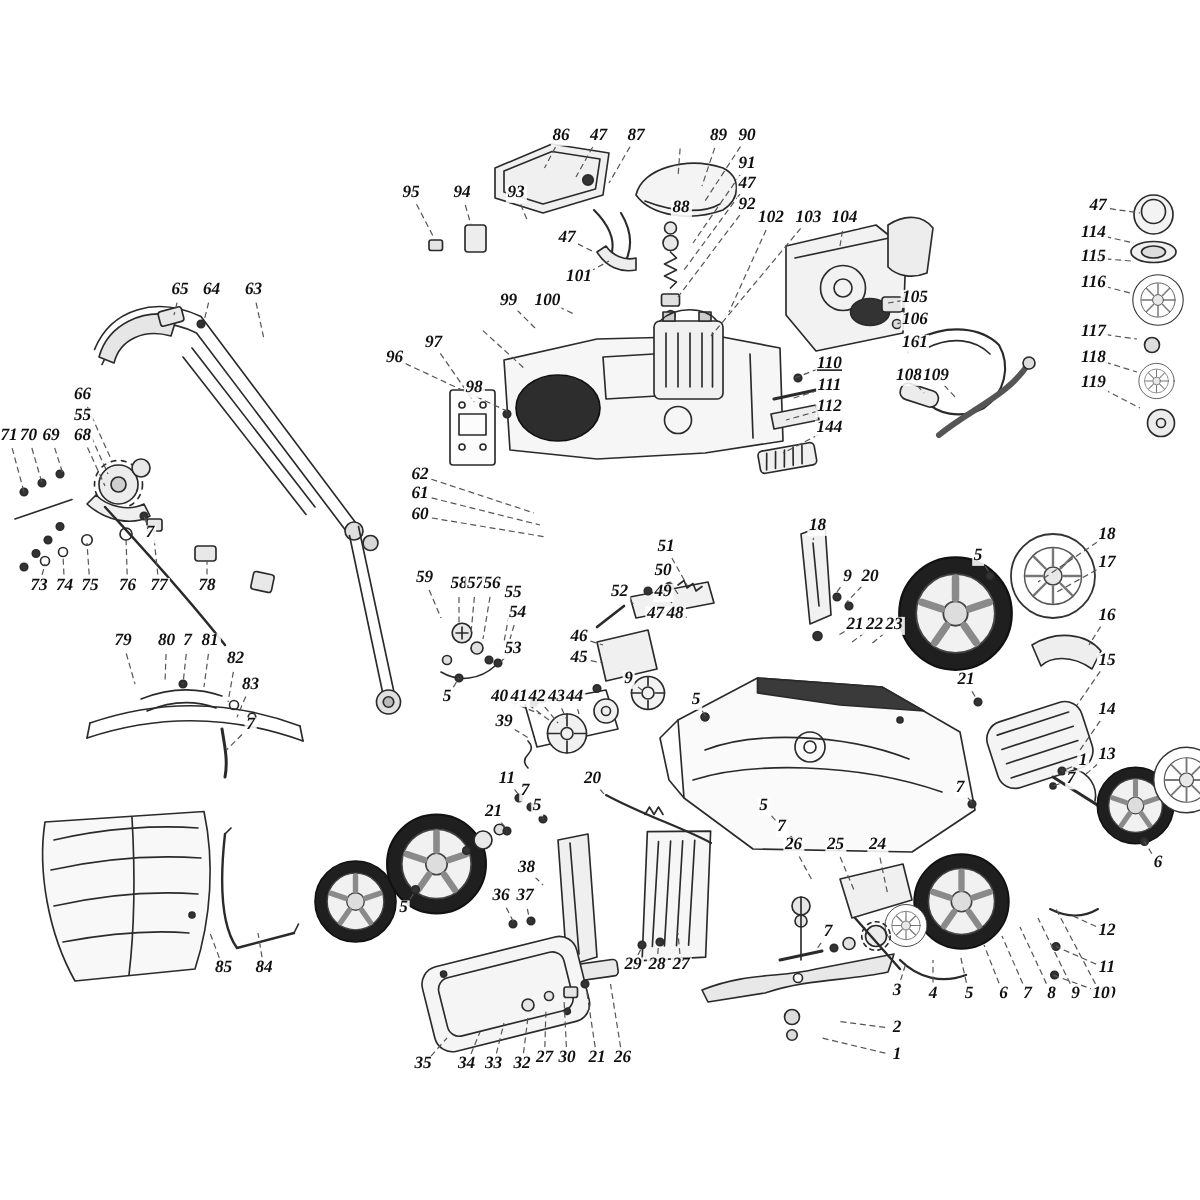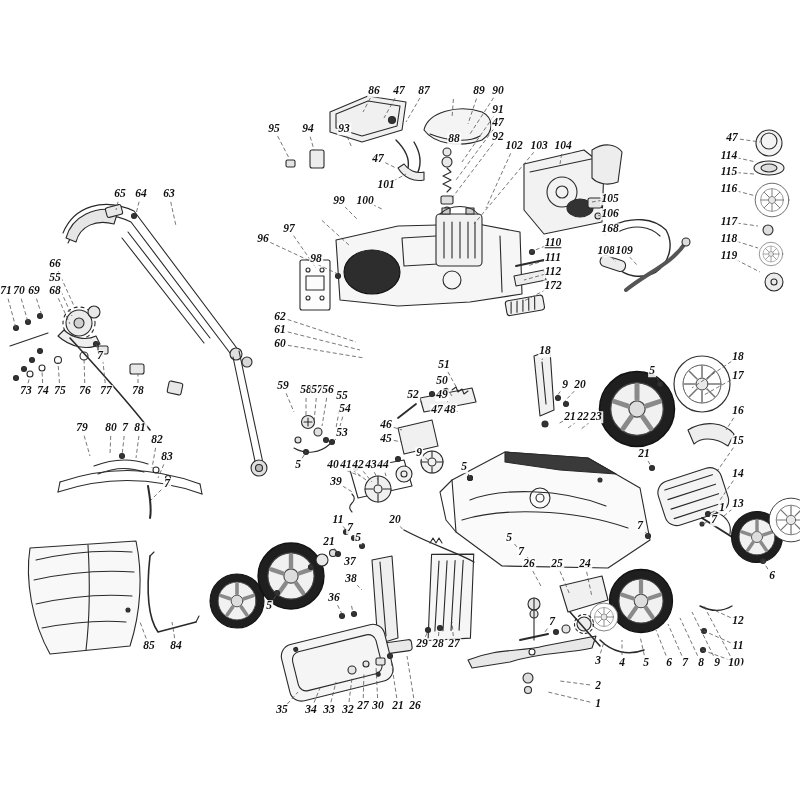--- a/index.html
+++ b/index.html
@@ -512,25 +512,25 @@
       <div class="callout" style="left: 563px; top: 146px;">104</div>
       <div class="callout" style="left: 378px; top: 159px;">47</div>
       <div class="callout" style="left: 386px; top: 185px;">101</div>
       <div class="callout" style="left: 339px; top: 201px;">99</div>
       <div class="callout" style="left: 365px; top: 201px;">100</div>
       <div class="callout" style="left: 316px; top: 215px; margin-top: 44px;">98</div>
       <div class="callout" style="left: 289px; top: 229px;">97</div>
       <div class="callout" style="left: 263px; top: 239px;">96</div>
       <div class="callout" style="left: 610px; top: 199px;">105</div>
       <div class="callout" style="left: 610px; top: 214px;">106</div>
-      <div class="callout" style="left: 610px; top: 229px;">168</div>
+      <div class="callout" style="left: 610px; top: 229px;">161</div>
       <div class="callout" style="left: 553px; top: 243px; text-decoration: underline;">110</div>
       <div class="callout" style="left: 553px; top: 258px;">111</div>
       <div class="callout" style="left: 553px; top: 272px;">112</div>
-      <div class="callout" style="left: 553px; top: 286px;">172</div>
+      <div class="callout" style="left: 553px; top: 286px;">144</div>
       <div class="callout" style="left: 606px; top: 251px;">108</div>
       <div class="callout" style="left: 624px; top: 251px;">109</div>
       <div class="callout" style="left: 732px; top: 138px;">47</div>
       <div class="callout" style="left: 729px; top: 156px;">114</div>
       <div class="callout" style="left: 729px; top: 172px;">115</div>
       <div class="callout" style="left: 729px; top: 189px;">116</div>
       <div class="callout" style="left: 729px; top: 222px;">117</div>
       <div class="callout" style="left: 729px; top: 239px;">118</div>
       <div class="callout" style="left: 729px; top: 256px;">119</div>
       <div class="callout" style="left: 120px; top: 194px;">65</div>
@@ -583,21 +583,21 @@
       <div class="callout" style="left: 371px; top: 465px;">43</div>
       <div class="callout" style="left: 383px; top: 465px;">44</div>
       <div class="callout" style="left: 336px; top: 482px;">39</div>
       <div class="callout" style="left: 338px; top: 520px;">11</div>
       <div class="callout" style="left: 350px; top: 528px;">7</div>
       <div class="callout" style="left: 358px; top: 538px;">5</div>
       <div class="callout" style="left: 329px; top: 542px;">21</div>
       <div class="callout" style="left: 395px; top: 520px;">20</div>
       <div class="callout" style="left: 351px; top: 579px;">38</div>
       <div class="callout" style="left: 334px; top: 598px;">36</div>
-      <div class="callout" style="left: 350px; top: 562px;">37</div>
+      <div class="callout" style="left: 350px; top: 598px;">37</div>
       <div class="callout" style="left: 269px; top: 606px;">5</div>
       <div class="callout" style="left: 422px; top: 644px;">29</div>
       <div class="callout" style="left: 438px; top: 644px;">28</div>
       <div class="callout" style="left: 454px; top: 644px;">27</div>
       <div class="callout" style="left: 282px; top: 710px; font-style: italic;">35</div>
       <div class="callout" style="left: 311px; top: 710px;">34</div>
       <div class="callout" style="left: 329px; top: 710px;">33</div>
       <div class="callout" style="left: 348px; top: 710px;">32</div>
       <div class="callout" style="left: 363px; top: 706px;">27</div>
       <div class="callout" style="left: 378px; top: 706px;">30</div>

